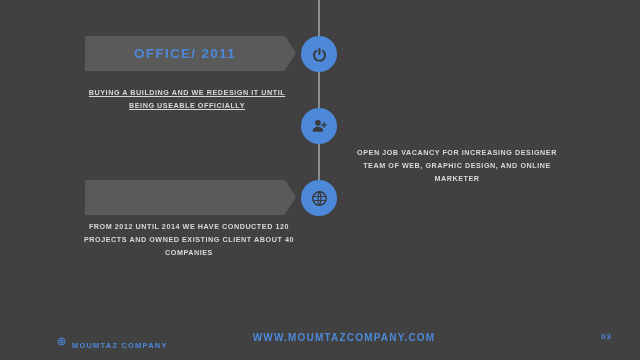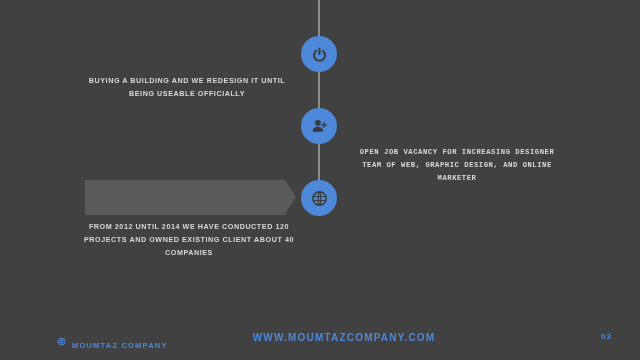--- a/index.html
+++ b/index.html
@@ -53,22 +53,22 @@
   #callout-1{left:85px;width:200px;top:36px;}
   #callout-2{left:356px;width:200px;top:108px;}
   #callout-3{left:85px;width:200px;top:180px;}
 
   
   .desc{
     position:absolute;width:214px;
     color:#d8d8d8;font-size:7.2px;letter-spacing:.55px;
     line-height:13px;text-align:center;font-weight:700;
   }
-  #desc-1{left:80px;top:74px;}
-  #desc-2{left:350px;top:146px;font-family:Liberation Mono, monospace;}
+  #desc-1{left:80px;top:86px;text-decoration:underline;}
+  #desc-2{left:350px;top:146px;}
   #desc-3{left:82px;top:220px;}
 
   
   .footer{
     position:absolute;left:0;right:0;bottom:0;height:36px;
   }
   .footer-left{
     position:absolute;left:57px;top:8px;display:flex;align-items:flex-end;gap:6px;
   }
   .footer-left .brand{
@@ -92,20 +92,24 @@
 
   <div class="node" id="node-1">
     <span>
       <svg width="17" height="17" viewBox="0 0 24 24">
         <path d="M12 2.6a1.35 1.35 0 0 1 1.35 1.35v7.3a1.35 1.35 0 0 1-2.7 0V3.95A1.35 1.35 0 0 1 12 2.6z" fill="#3a3a3a"></path>
         <path d="M12 22a9 9 0 0 1-5.3-16.3 1.3 1.3 0 0 1 1.55 2.1 6.4 6.4 0 1 0 7.5 0 1.3 1.3 0 1 1 1.55-2.1A9 9 0 0 1 12 22z" fill="#3a3a3a"></path>
       </svg>
     </span>
   </div>
 
+  <div class="callout" id="callout-1">
+    <span class="title">OFFICE/ 2011</span>
+    <span class="arrow right"></span>
+  </div>
   <div class="desc" id="desc-1">BUYING A BUILDING AND WE REDESIGN IT UNTIL BEING USEABLE OFFICIALLY</div>
 
   <div class="node" id="node-2">
     <span>
       <svg width="19" height="19" viewBox="0 0 24 24">
         <circle cx="10" cy="7.4" r="3.6" fill="#3a3a3a"></circle>
         <path d="M10 12.2c-3.6 0-6.5 2.2-6.5 4.9v1.5h13v-1.5c0-2.7-2.9-4.9-6.5-4.9z" fill="#3a3a3a"></path>
         <path d="M18.6 9.2h2.6v1.8h-2.6v2.6h-1.8v-2.6h-2.6V9.2h2.6V6.6h1.8z" fill="#3a3a3a"></path>
       </svg>
     </span>

